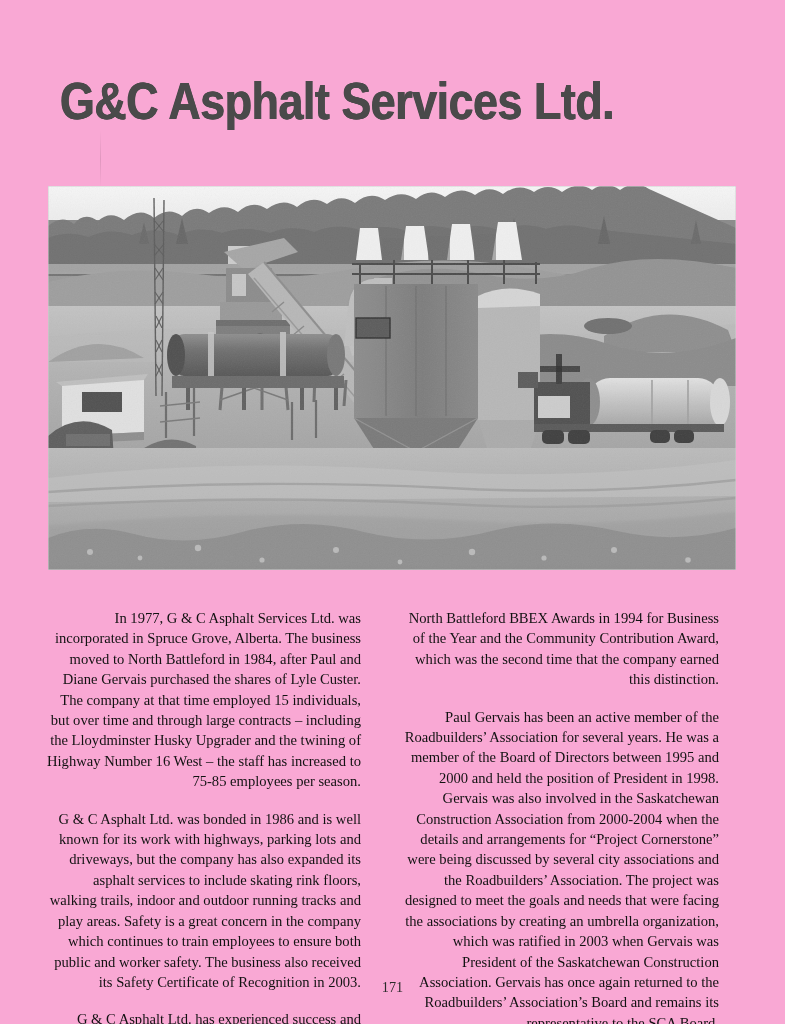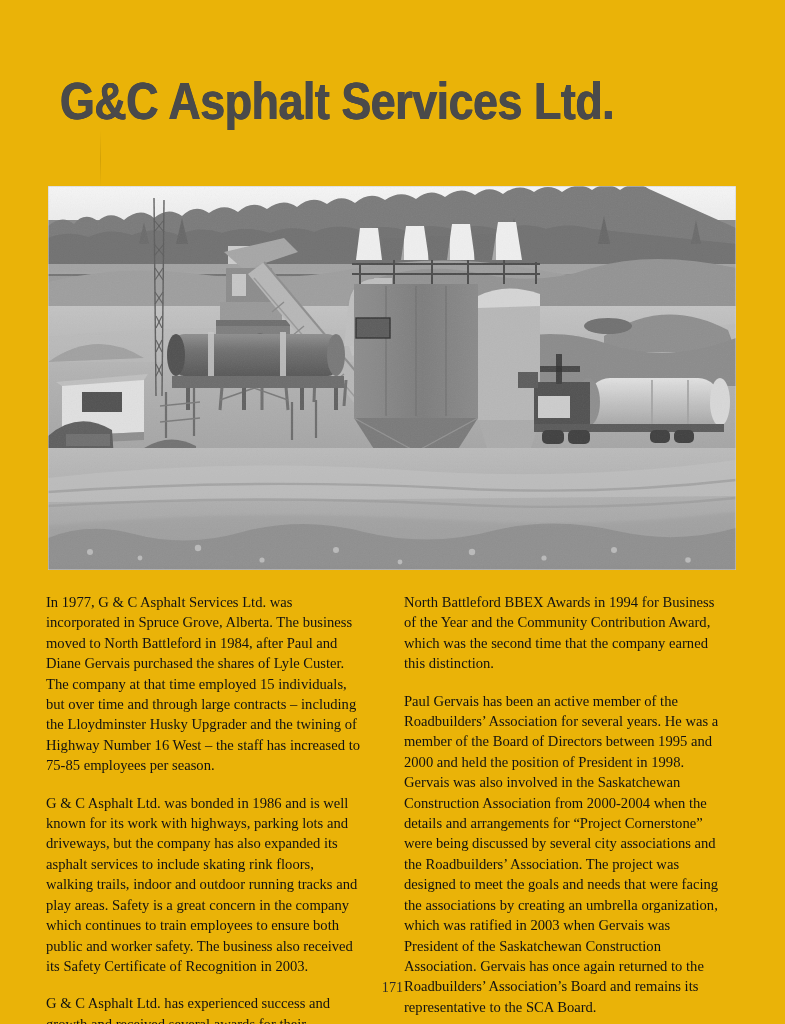--- a/index.html
+++ b/index.html
@@ -14,21 +14,21 @@
     position: relative;
     overflow: hidden;
     font-family: "Liberation Serif", "DejaVu Serif", serif;
     color: #1a1a1a;
     -webkit-font-smoothing: antialiased;
   }
 
   .page {
     position: absolute;
     inset: 0;
-    background: #eab308;
+    background: #f9a8d4;
   }
 
   
   .title {
     position: absolute;
     left: 60px;
     top: 72px;
     width: 680px;
     font-family: "Liberation Sans", "DejaVu Sans", sans-serif;
     font-weight: 700;
@@ -75,24 +75,24 @@
   }
   .col {
     position: absolute;
     top: 0;
     width: 315px;
   }
   .col-left  { left: 0; }
   .col-right { left: 358px; }
 
   .col p {
-    margin: 0 0 17px 0;
+    margin: 16px 0 17px 0;
     font-size: 14.6px;
     line-height: 20.4px;
-    text-align: left;
+    text-align: right;
     color: #121212;
     hyphens: none;
   }
 
   
   .folio {
     position: absolute;
     left: 0;
     right: 0;
     top: 978px;

